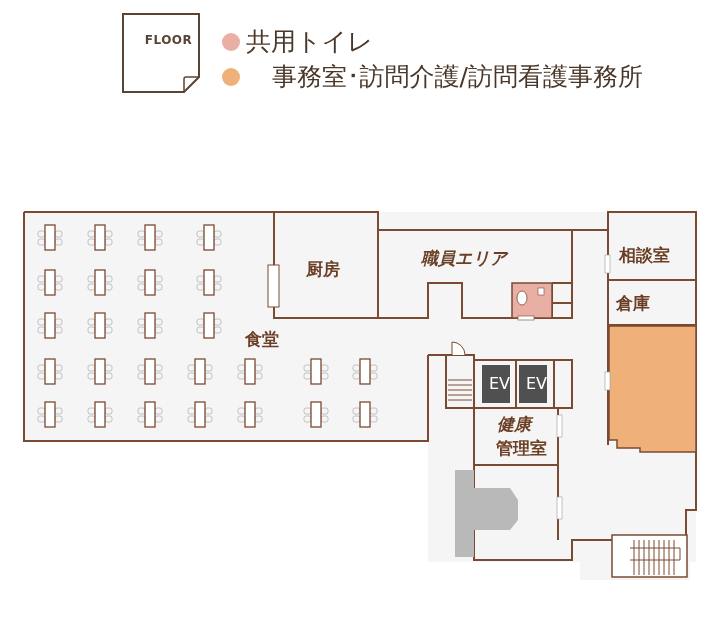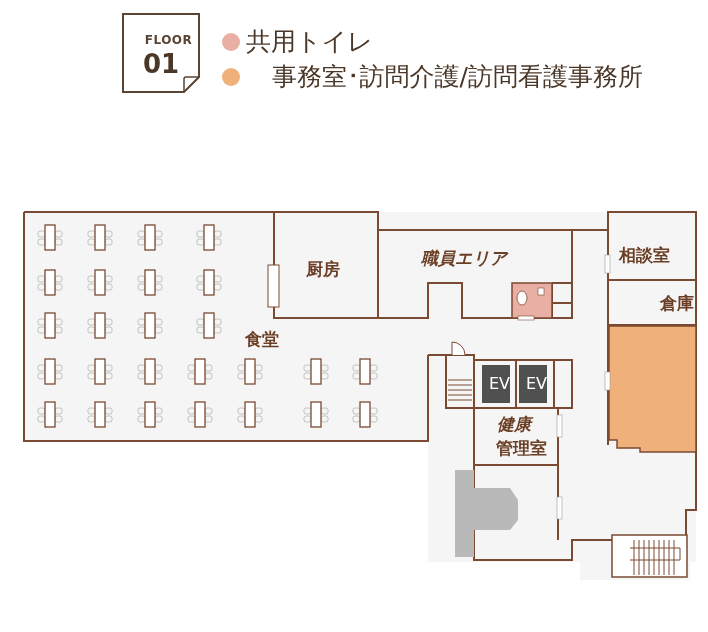--- a/index.html
+++ b/index.html
@@ -15,21 +15,20 @@
 </style>
 </head>
 <body>
 
 <div class="floor-badge">
   <svg width="78" height="80" viewBox="0 0 78 80">
     <path d="M1,1 H77 V64 L62,79 H1 Z" fill="#fff" stroke="#5a4535" stroke-width="2"></path>
     <path d="M62,79 L62,66 Q62,64 64,64 L77,64" fill="none" stroke="#5a4535" stroke-width="1.5"></path>
   </svg>
   <div class="floor-label">FLOOR</div>
-  <div class="floor-num">01</div>
 </div>
 
 <div class="legend-item" style="top:25px;">
   <span class="legend-dot" style="background:#e9aea4"></span>
   <span>共用トイレ</span>
 </div>
 <div class="legend-item" style="top:60px;gap:26px;">
   <span class="legend-dot" style="background:#f0b07a"></span>
   <span>事務室･訪問介護/訪問看護事務所</span>
 </div>
@@ -147,18 +146,18 @@
       <use href="#tbl" x="196" y="414"></use>
       <use href="#tbl" x="246" y="414"></use>
       <use href="#tbl" x="312" y="414"></use>
       <use href="#tbl" x="361" y="414"></use>
   </g>
 </svg>
 
 <div class="room-label" style="left:306px;top:258px;">厨房</div>
 <div class="room-label" style="left:421px;top:247px;font-style:italic;">職員エリア</div>
 <div class="room-label" style="left:619px;top:244px;">相談室</div>
-<div class="room-label" style="left:660px;top:292px;">倉庫</div>
+<div class="room-label" style="left:616px;top:292px;">倉庫</div>
 <div class="room-label" style="left:245px;top:328px;text-align:right;">食堂</div>
 <div class="room-label" style="left:497px;top:413px;font-style:italic;">健康</div>
 <div class="room-label" style="left:496px;top:437px;">管理室</div>
 <div class="ev-label" style="left:482px;top:374px;width:28px;">EV</div>
 <div class="ev-label" style="left:519px;top:374px;width:28px;">EV</div>
 
 </body></html>

